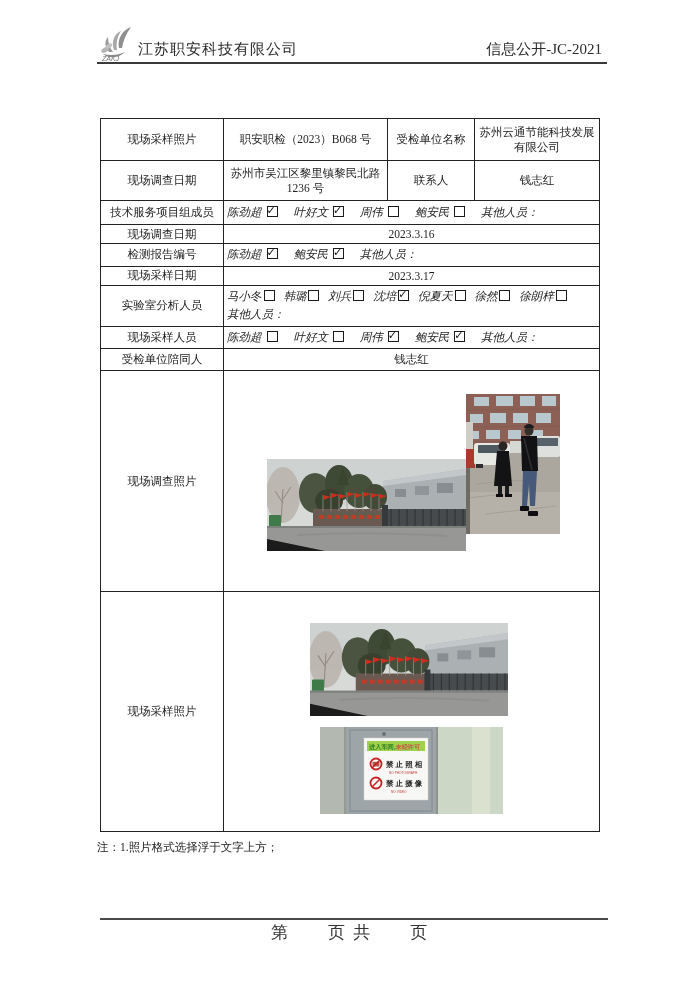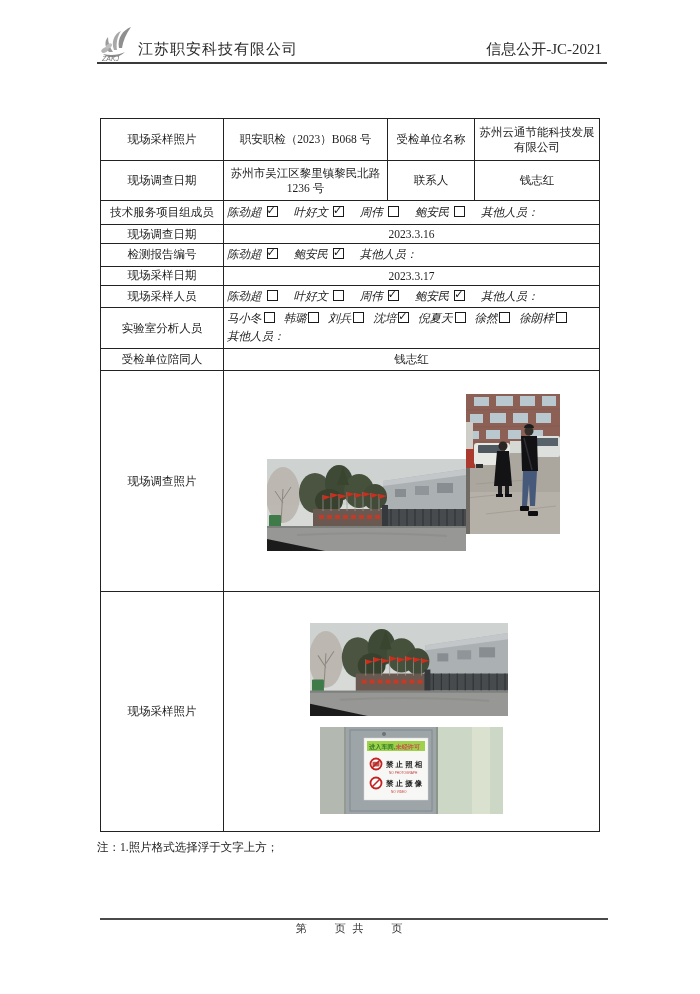--- a/index.html
+++ b/index.html
@@ -36,21 +36,21 @@
   .photo{position:absolute;display:block;}
   .ph-gate1{left:43px;top:88px;width:199px;height:92px;}
   .ph-people{left:242px;top:23px;width:94px;height:140px;}
   .ph-gate2{left:86px;top:31px;width:198px;height:93px;}
   .ph-door{left:96px;top:135px;width:183px;height:87px;}
   svg text{font-family:"Liberation Sans","DejaVu Sans",sans-serif;}
   
   .note{position:absolute;left:97px;top:840px;font-size:11.5px;color:#222;}
   .ftr-rule{position:absolute;left:100px;top:918px;width:508px;height:1.5px;background:#4a4a4a;}
   .ftr-text{position:absolute;left:0;top:921px;width:700px;text-align:center;
-            font-size:11px;letter-spacing:2px;color:#333;}
+            font-size:17px;letter-spacing:2px;color:#333;}
   .logo-zakj{font-style:italic;font-size:7px;fill:#777;}
 </style>
 </head>
 <body>
 
 <svg width="0" height="0" style="position:absolute" aria-hidden="true">
   <defs>
     <g id="gateScene">
       <rect x="0" y="0" width="199" height="92" fill="#ced3d1"></rect>
       <rect x="0" y="46" width="199" height="24" fill="#d7dad6"></rect>
@@ -183,42 +183,42 @@
         <span class="pair"><span class="mname">鲍安民</span><span class="cb checked"></span></span>
         <span>其他人员：</span>
       </td>
     </tr>
 
     <tr style="height:19px">
       <td class="lbl">现场采样日期</td>
       <td class="val-c" colspan="3">2023.3.17</td>
     </tr>
 
-    <tr style="height:21px">
-      <td class="lbl">现场采样人员</td>
-      <td class="members" colspan="3">
-        <span class="pair"><span class="mname">陈劲超</span><span class="cb"></span></span>
-        <span class="pair"><span class="mname">叶好文</span><span class="cb"></span></span>
-        <span class="pair"><span class="mname">周伟</span><span class="cb checked"></span></span>
-        <span class="pair"><span class="mname">鲍安民</span><span class="cb checked"></span></span>
-        <span>其他人员：</span>
-      </td>
-    </tr>
-
     <tr style="height:41px">
       <td class="lbl">实验室分析人员</td>
       <td class="members" colspan="3" style="line-height:1.55">
         <span class="pair" style="margin-right:6px"><span class="mname" style="margin-right:2px">马小冬</span><span class="cb"></span></span>
         <span class="pair" style="margin-right:6px"><span class="mname" style="margin-right:2px">韩璐</span><span class="cb"></span></span>
         <span class="pair" style="margin-right:6px"><span class="mname" style="margin-right:2px">刘兵</span><span class="cb"></span></span>
         <span class="pair" style="margin-right:6px"><span class="mname" style="margin-right:2px">沈培</span><span class="cb checked"></span></span>
         <span class="pair" style="margin-right:6px"><span class="mname" style="margin-right:2px">倪夏天</span><span class="cb"></span></span>
         <span class="pair" style="margin-right:6px"><span class="mname" style="margin-right:2px">徐然</span><span class="cb"></span></span>
         <span class="pair" style="margin-right:6px"><span class="mname" style="margin-right:2px">徐朗梓</span><span class="cb"></span></span>
         <br>
+        <span>其他人员：</span>
+      </td>
+    </tr>
+
+    <tr style="height:21px">
+      <td class="lbl">现场采样人员</td>
+      <td class="members" colspan="3">
+        <span class="pair"><span class="mname">陈劲超</span><span class="cb"></span></span>
+        <span class="pair"><span class="mname">叶好文</span><span class="cb"></span></span>
+        <span class="pair"><span class="mname">周伟</span><span class="cb checked"></span></span>
+        <span class="pair"><span class="mname">鲍安民</span><span class="cb checked"></span></span>
         <span>其他人员：</span>
       </td>
     </tr>
 
     <tr style="height:22px">
       <td class="lbl">受检单位陪同人</td>
       <td class="val-c" colspan="3">钱志红</td>
     </tr>
 
     <tr style="height:221px">

